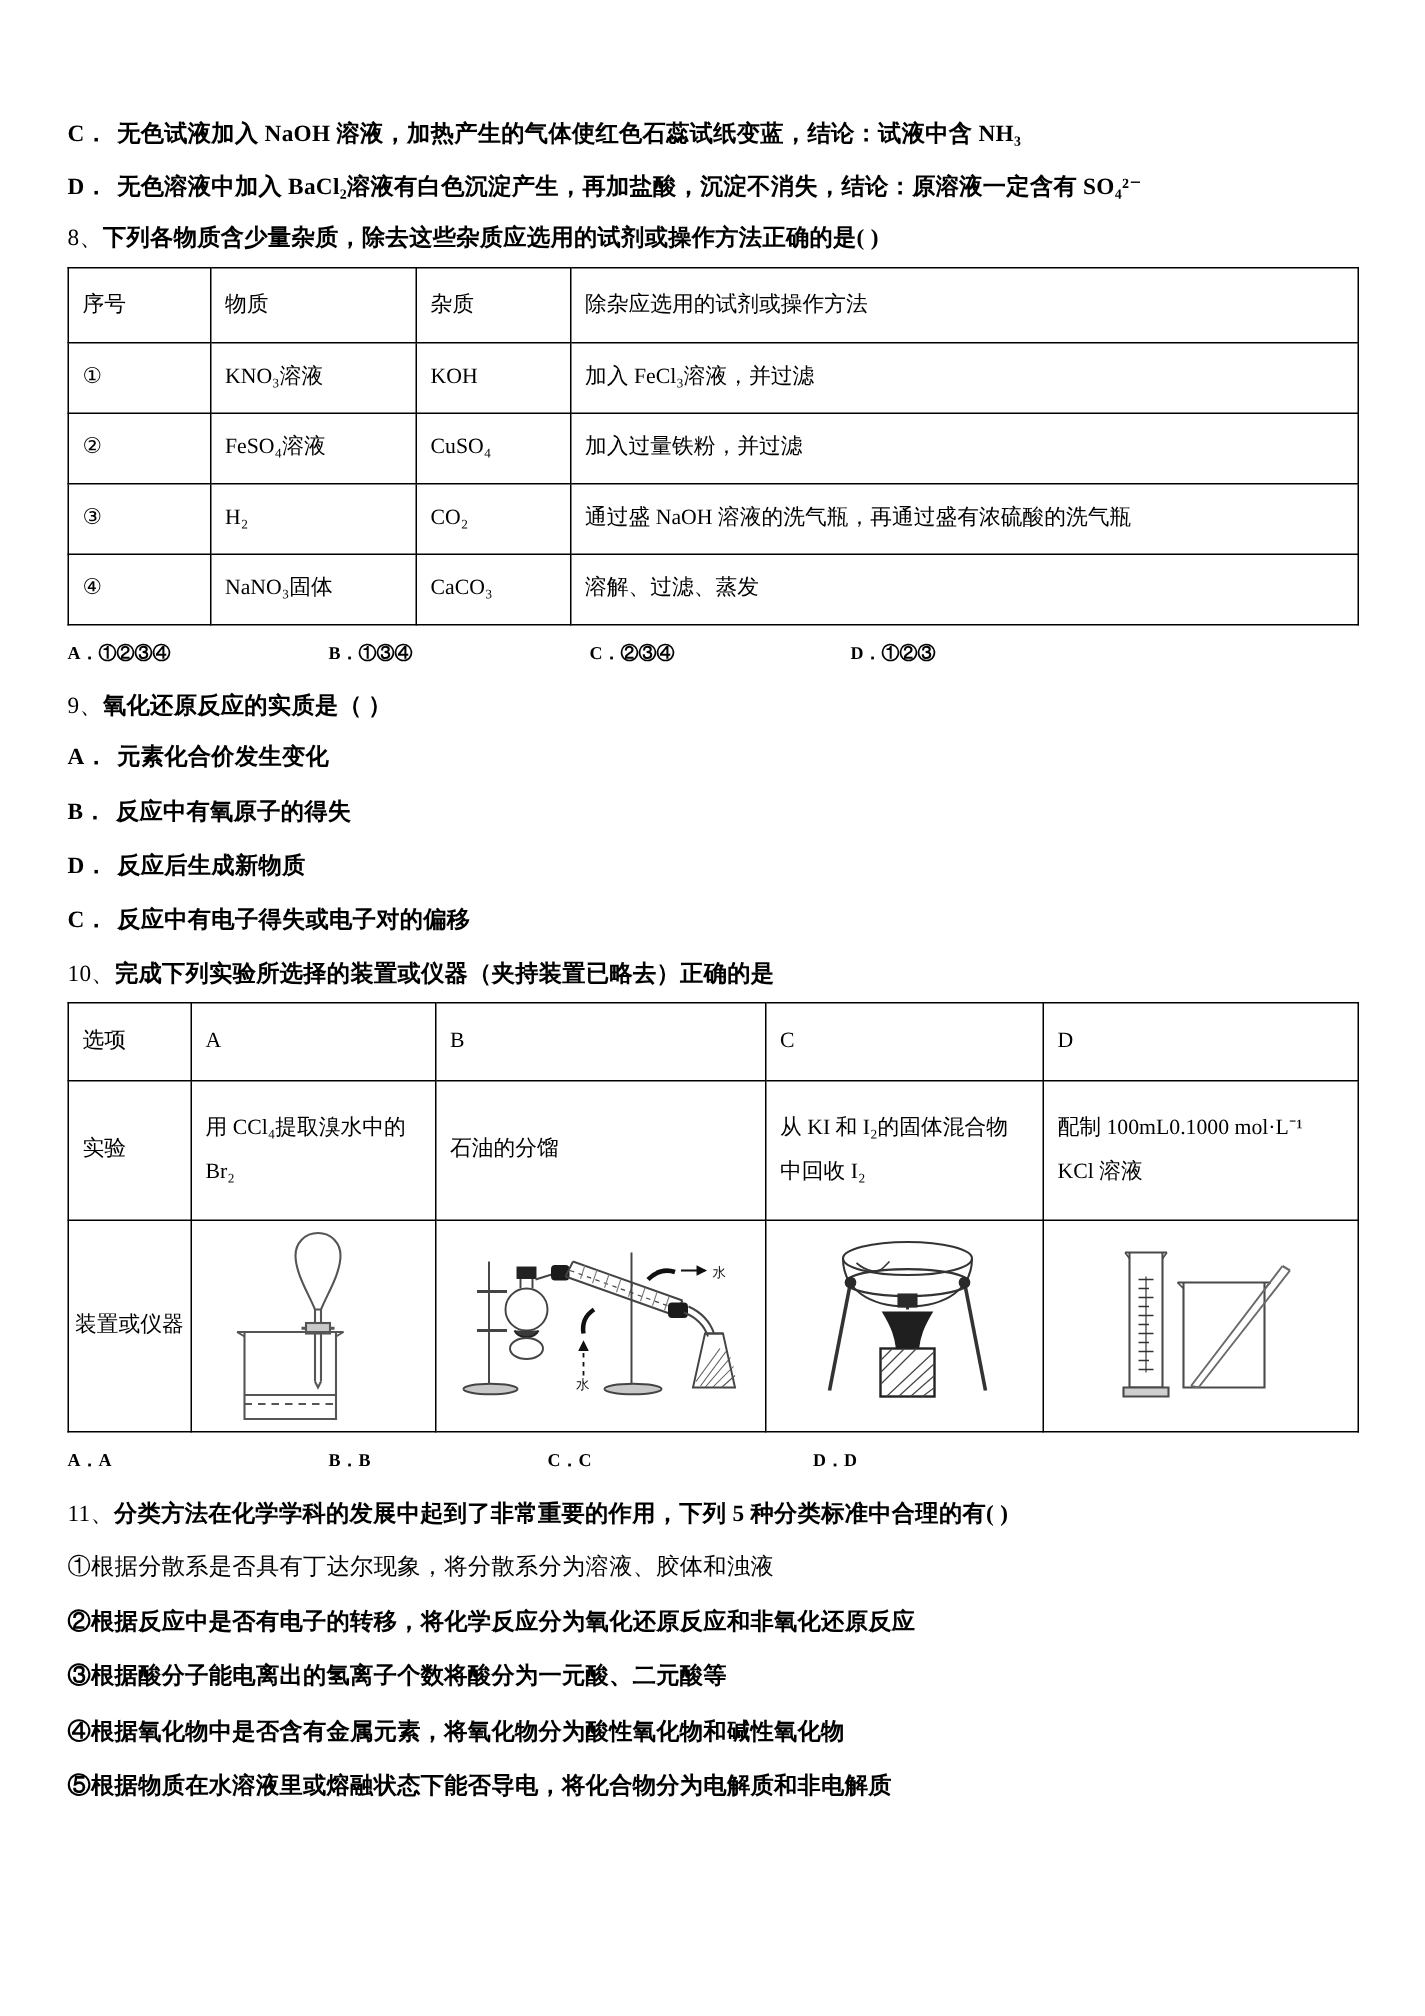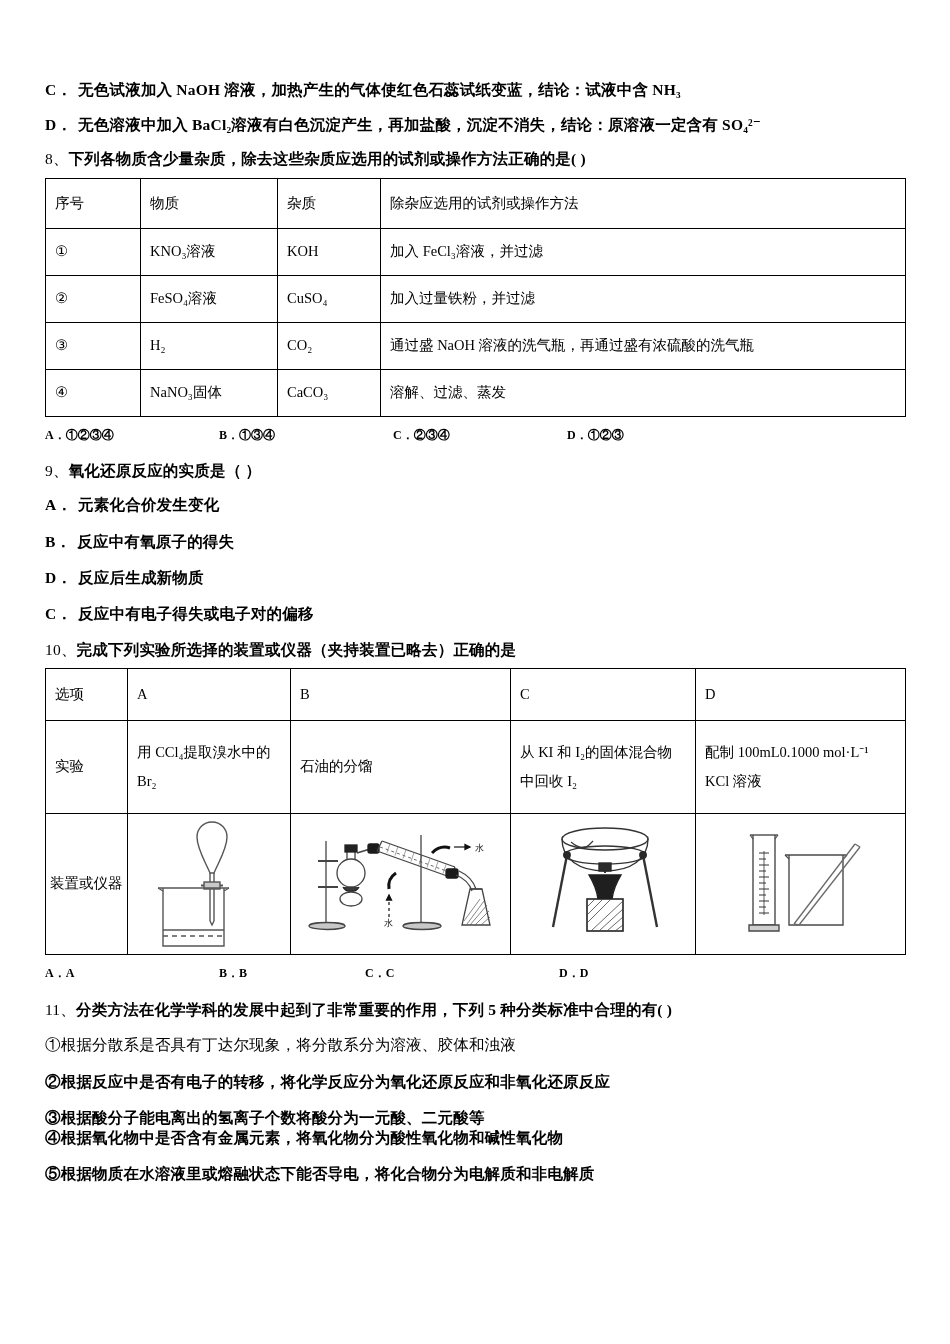--- a/index.html
+++ b/index.html
@@ -83,21 +83,21 @@
   .choicerow span { position: absolute; top: 0; }
 
   .q8choices span:nth-child(1) { left: 0; }
   .q8choices span:nth-child(2) { left: 174px; }
   .q8choices span:nth-child(3) { left: 348px; }
   .q8choices span:nth-child(4) { left: 522px; }
 
   .q10choices span:nth-child(1) { left: 0; }
   .q10choices span:nth-child(2) { left: 174px; }
   .q10choices span:nth-child(3) { left: 320px; }
-  .q10choices span:nth-child(4) { left: 514px; }
+  .q10choices span:nth-child(4) { left: 497px; }
 
   
   .appsvg { display: block; margin: 0 auto; }
   .appcell-inner { display: flex; align-items: center; justify-content: flex-start; padding-left: 4px;}
 </style>
 </head>
 <body>
 
 <div class="page">
 
@@ -395,17 +395,17 @@
     <span>B．B</span>
     <span>C．C</span>
     <span>D．D</span>
   </div>
 
   <div class="line qnum" style="margin-bottom:20px;">
     <span class="num">11、</span><span>分类方法在化学学科的发展中起到了非常重要的作用，下列 5 种分类标准中合理的有(   )</span>
   </div>
   <div class="line" style="font-weight:normal;margin-bottom:21px;">①根据分散系是否具有丁达尔现象，将分散系分为溶液、胶体和浊液</div>
   <div class="line" style="font-weight:bold;margin-bottom:21px;">②根据反应中是否有电子的转移，将化学反应分为氧化还原反应和非氧化还原反应</div>
-  <div class="line" style="font-weight:bold;margin-bottom:4px;">③根据酸分子能电离出的氢离子个数将酸分为一元酸、二元酸等</div>
+  <div class="line" style="font-weight:bold;margin-bottom:21px;">③根据酸分子能电离出的氢离子个数将酸分为一元酸、二元酸等</div>
   <div class="line" style="font-weight:bold;margin-bottom:21px;">④根据氧化物中是否含有金属元素，将氧化物分为酸性氧化物和碱性氧化物</div>
   <div class="line" style="font-weight:bold;">⑤根据物质在水溶液里或熔融状态下能否导电，将化合物分为电解质和非电解质</div>
 
 </div>
 
 </body></html>

